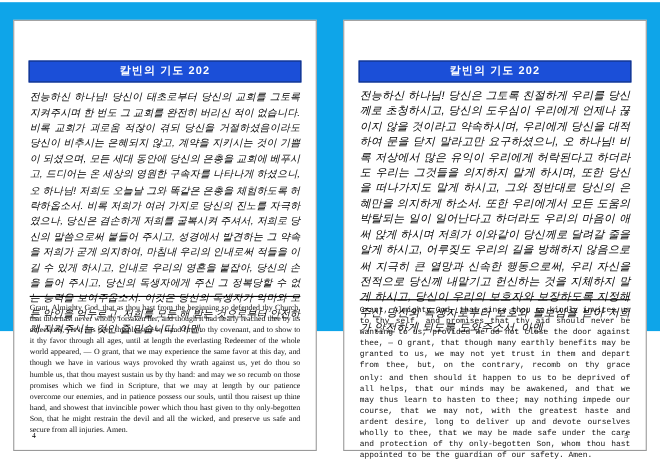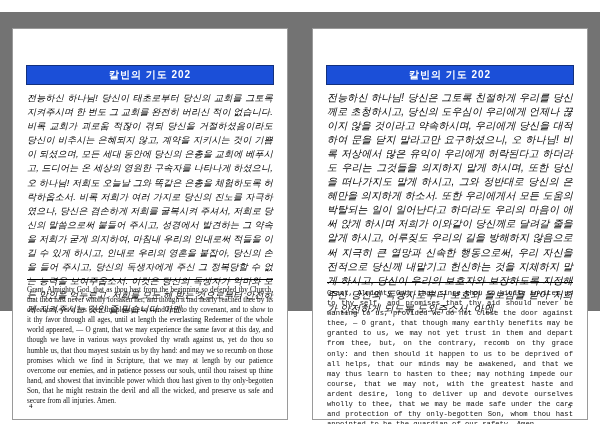--- a/index.html
+++ b/index.html
@@ -8,25 +8,25 @@
     background: #ffffff;
   }
   body {
     width: 600px;
     height: 424px;
     font-family: "Liberation Sans", sans-serif;
     overflow: hidden;
   }
   .page {
     position: absolute;
-    top: 12px;
+    top: 2px;
     width: 300px;
     height: 299px;
     box-sizing: border-box;
-    background: #737373;
+    background: #0ea5e9;
   }
   .page-left { left: 0; }
   .page-right { left: 300px; }
 
   .sheet {
     position: absolute;
     left: 12px;
     top: 16px;
     width: 276px;
     height: 392px;

